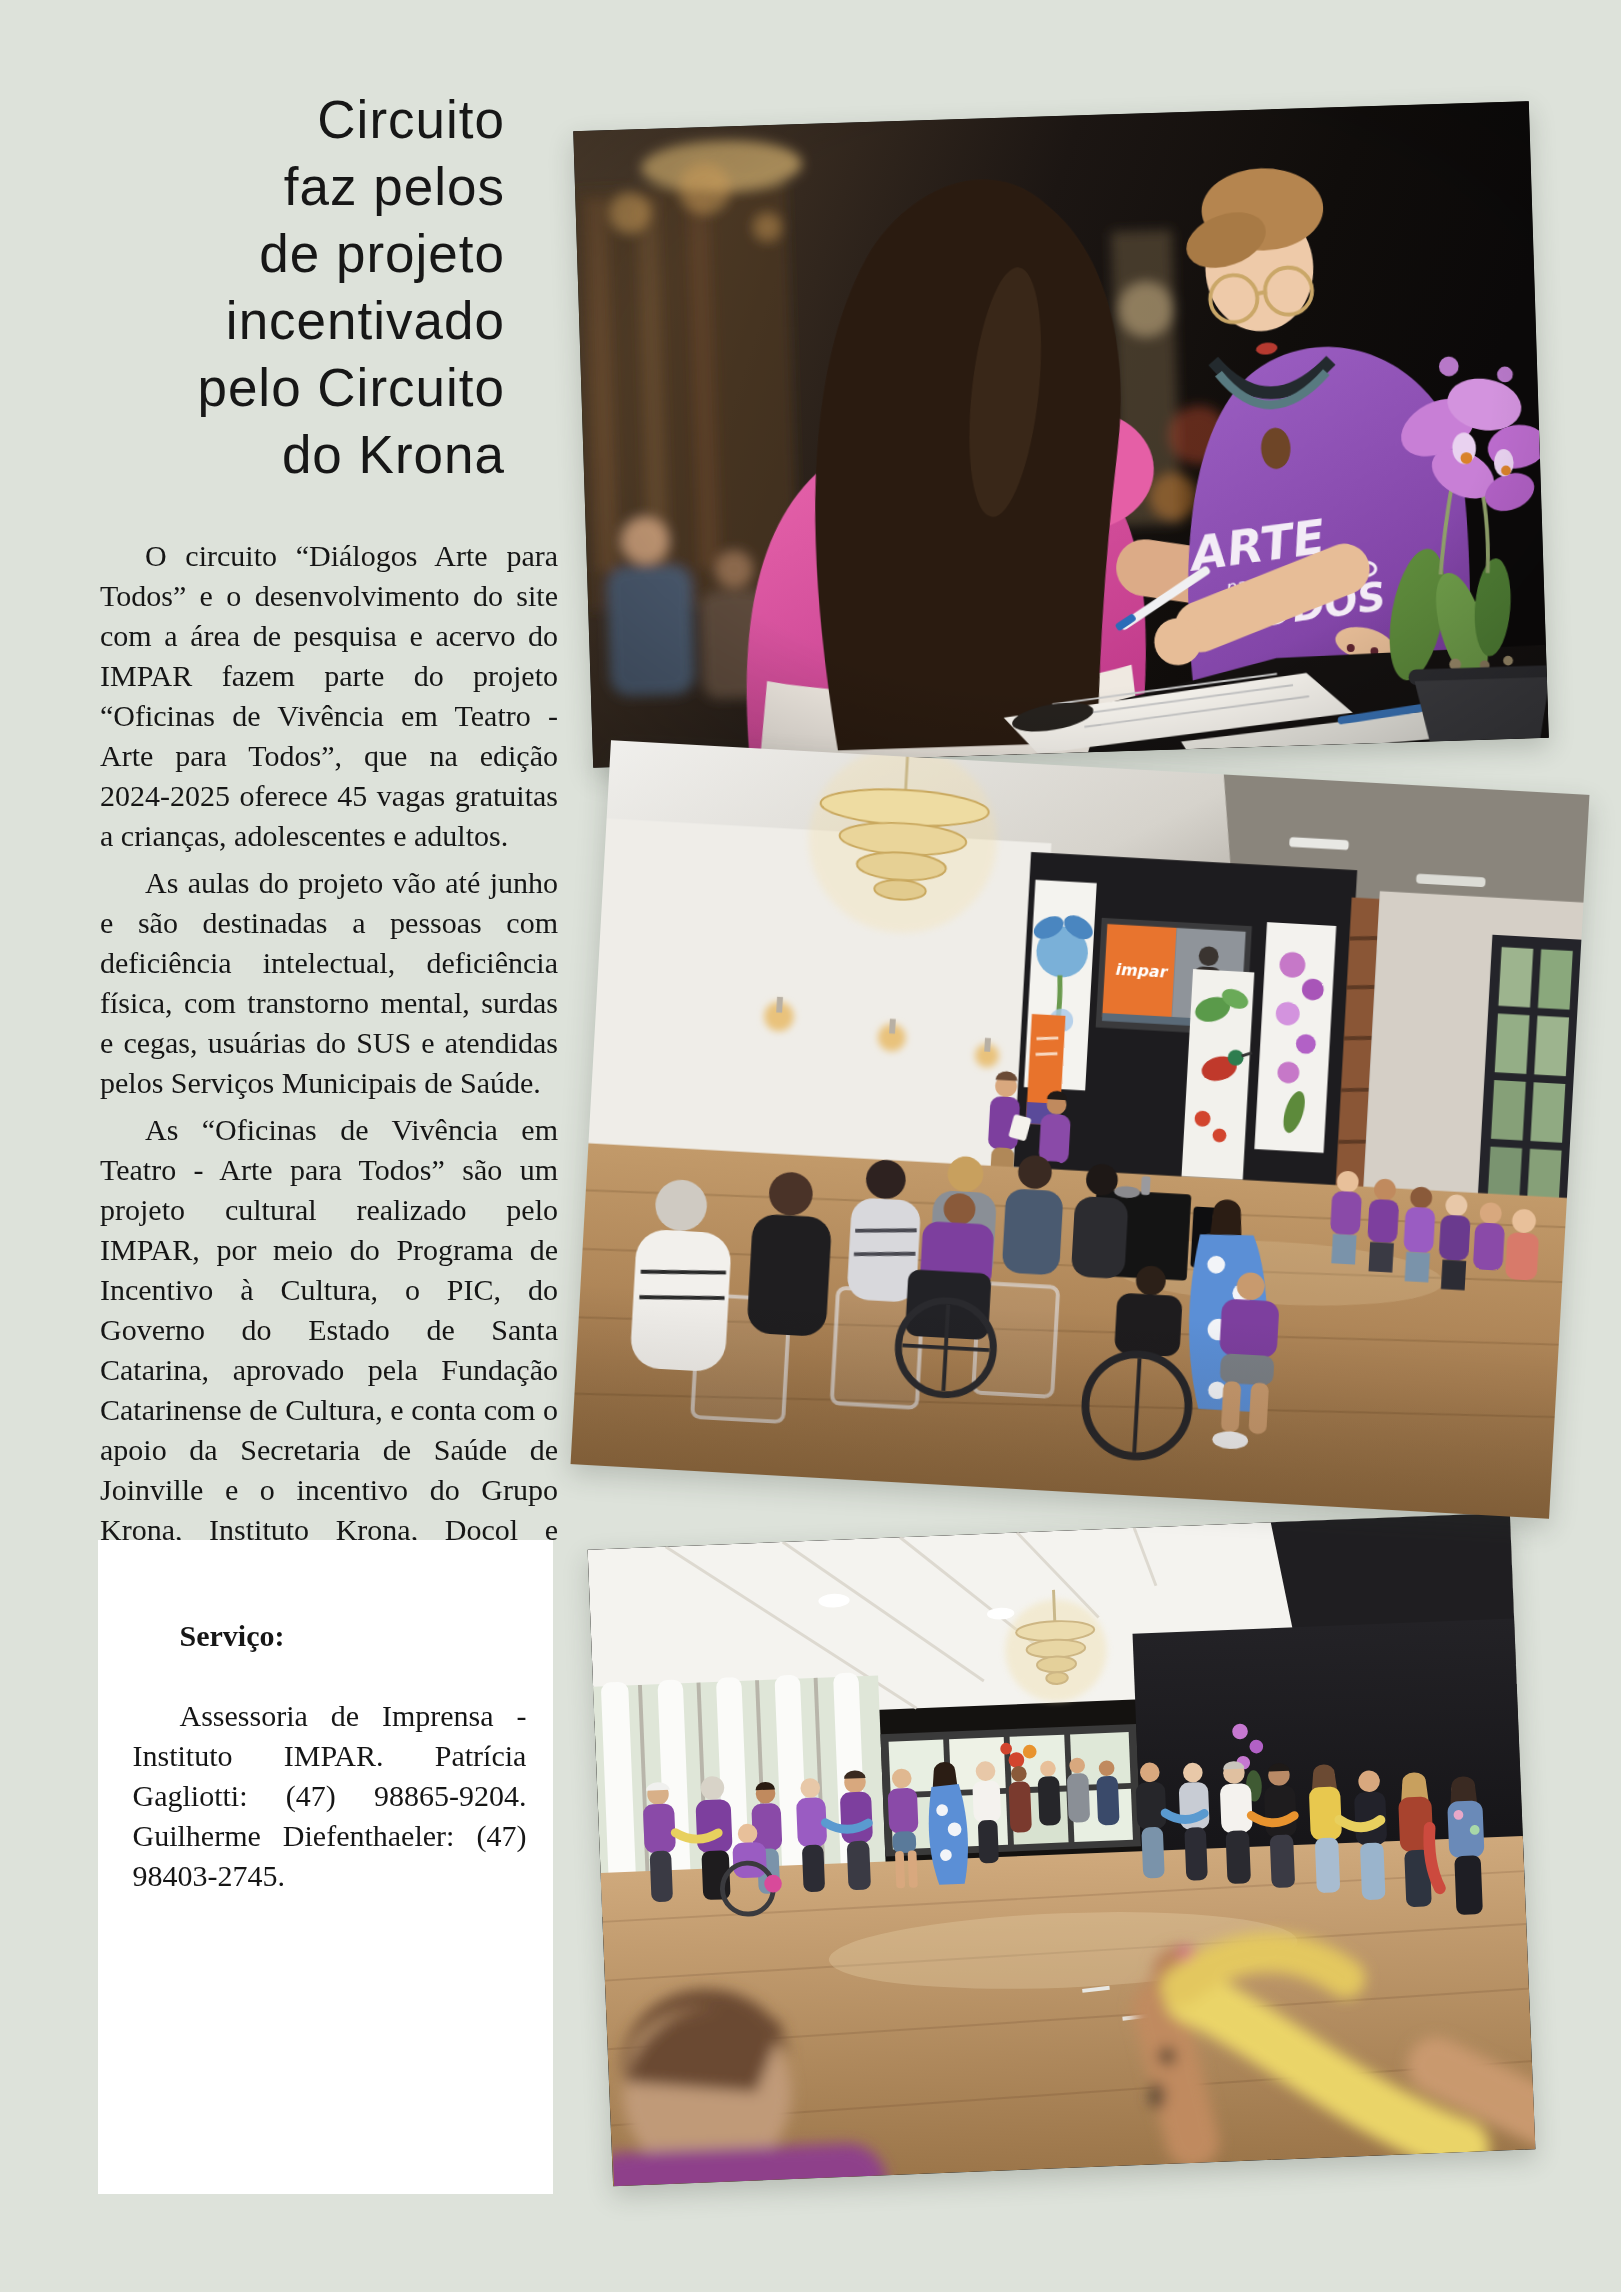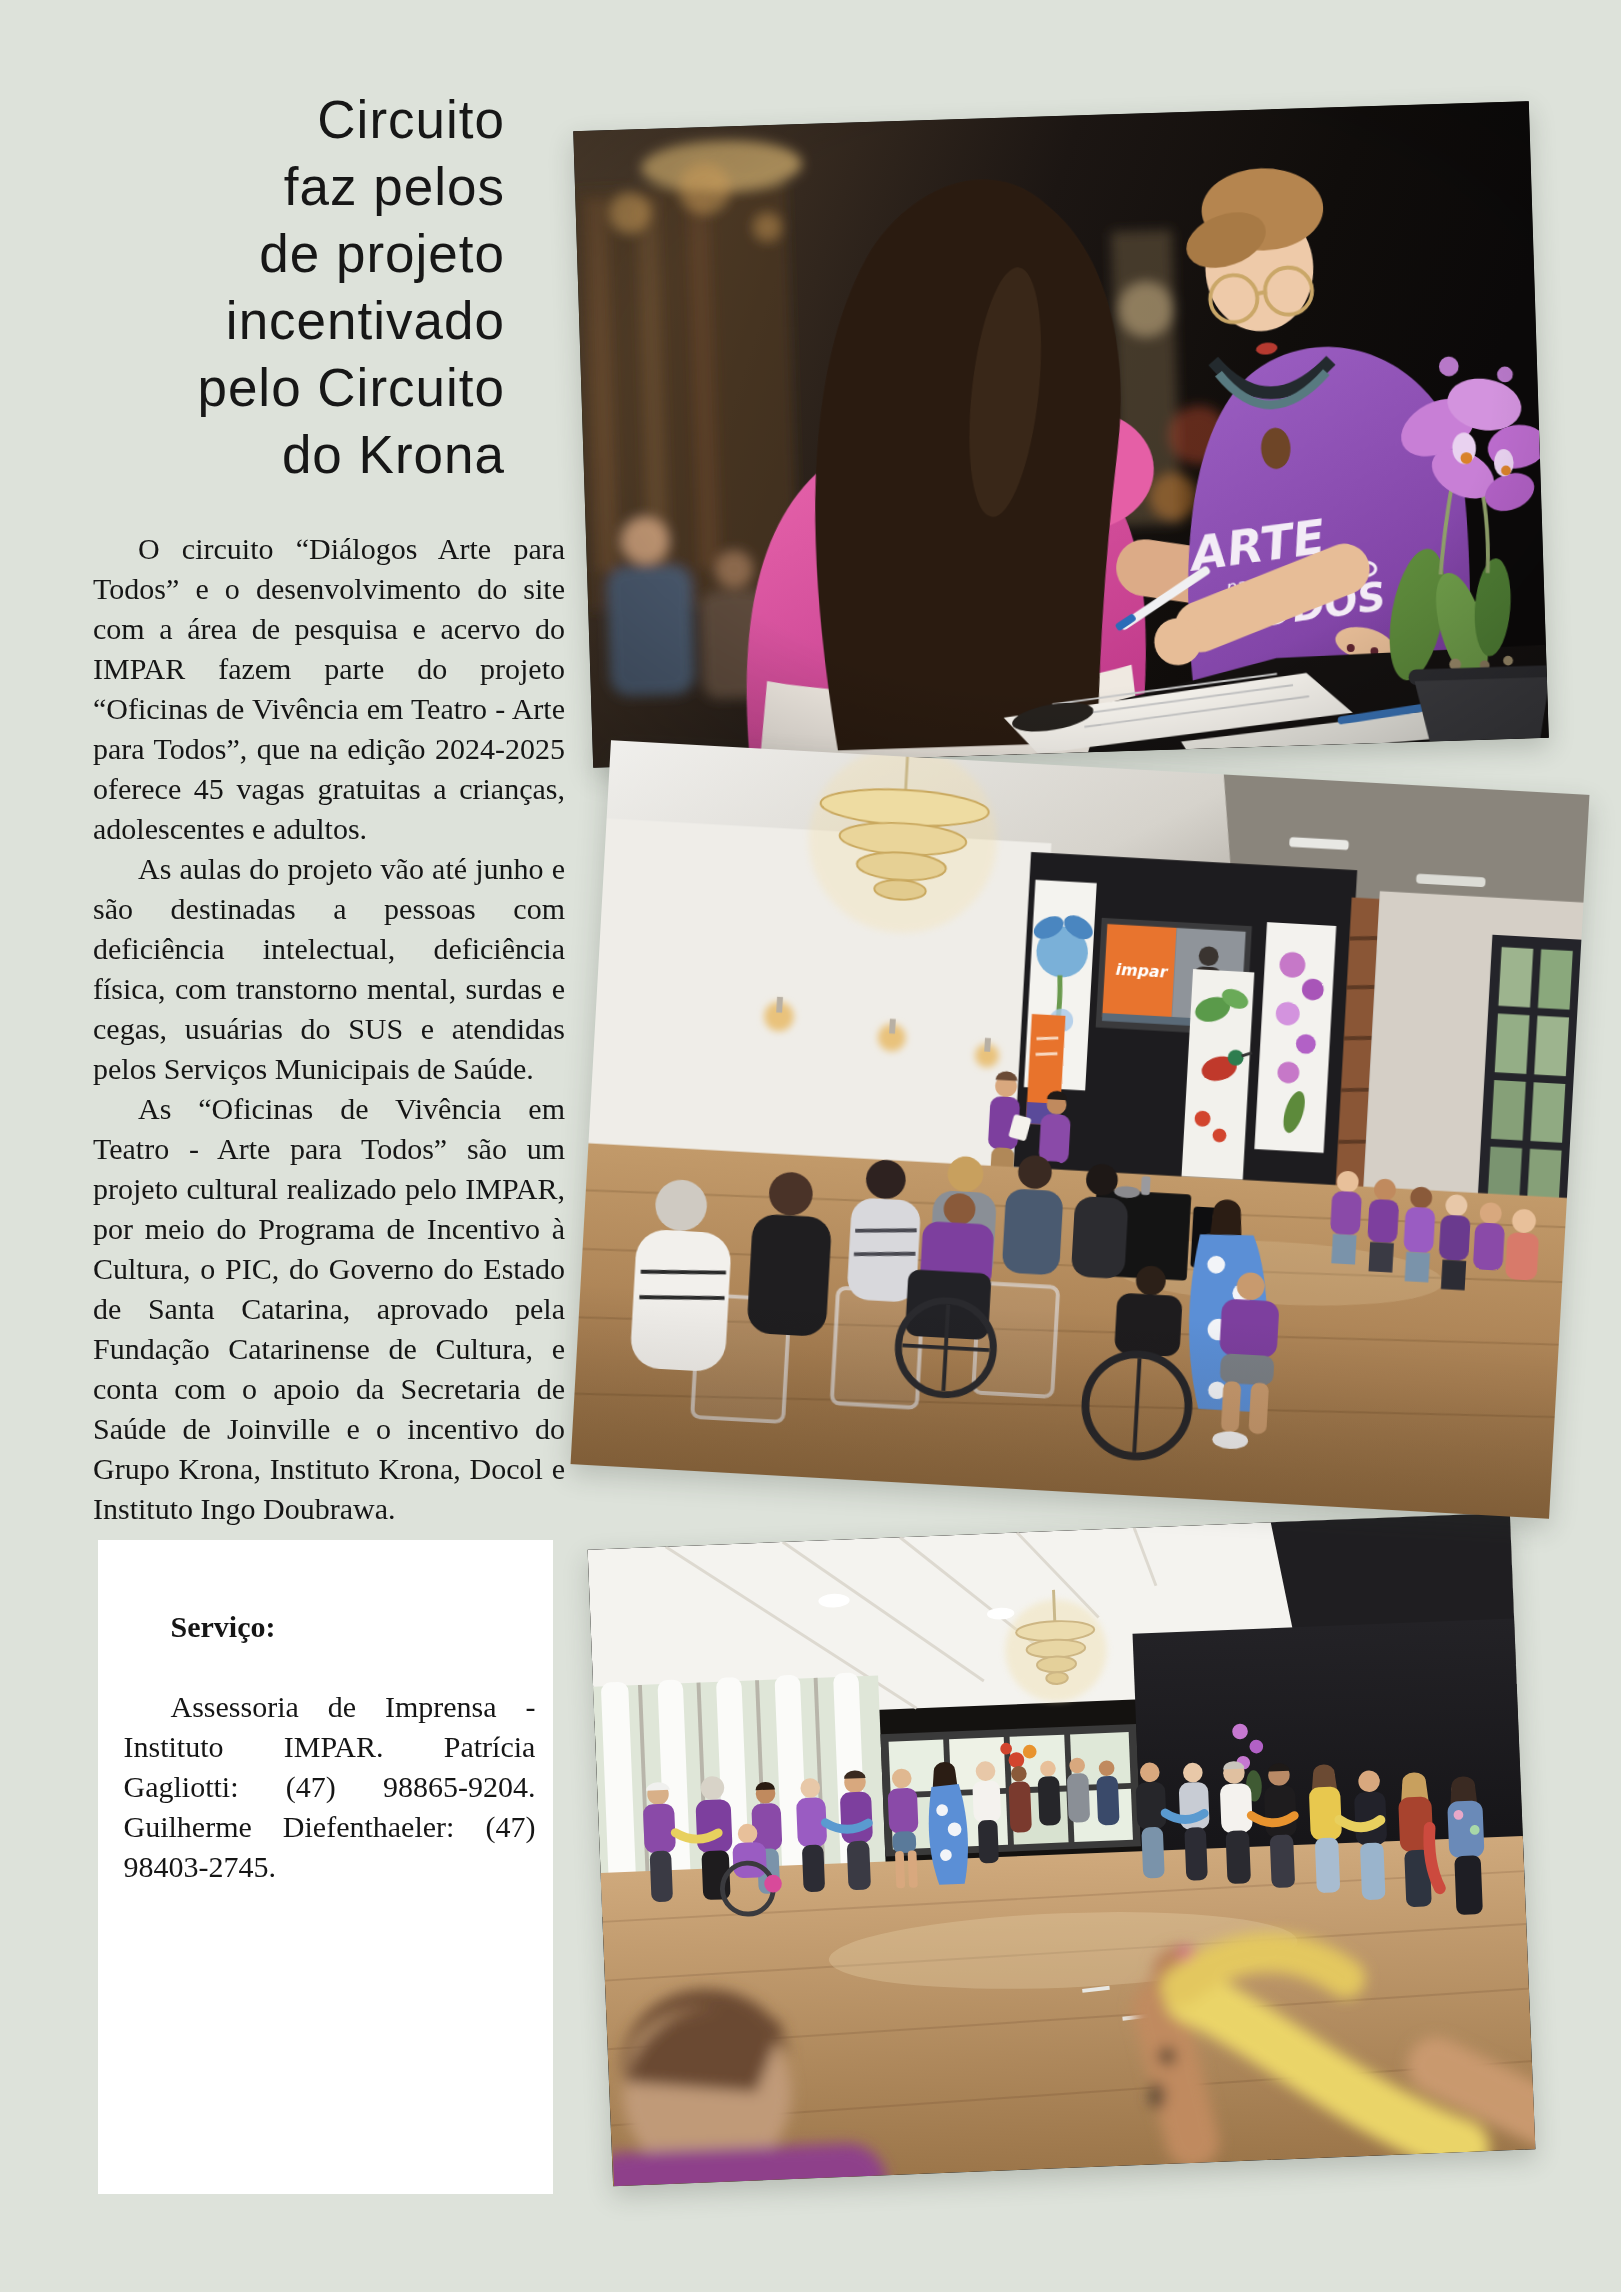--- a/index.html
+++ b/index.html
@@ -5,24 +5,24 @@
   html,body{margin:0;padding:0;}
   body{width:1621px;height:2293px;}
   .page{position:relative;width:1621px;height:2293px;background:#dde2da;overflow:hidden;
         font-family:"Liberation Serif", serif;color:#161616;}
   .headline{position:absolute;left:69px;top:86px;width:436px;text-align:right;
             font-family:"Liberation Sans", sans-serif;font-weight:400;letter-spacing:1px;
             font-size:53px;line-height:67px;color:#171717;}
   .headline span{display:block;}
   .article{position:absolute;left:93px;top:529px;width:472px;
            font-size:30px;line-height:40px;text-align:justify;}
-  .article p{margin:0;text-indent:45px;}
+  .article p{margin:7px;text-indent:45px;}
   .service-box{position:absolute;left:98px;top:1540px;width:455px;height:654px;background:#ffffff;
                box-sizing:border-box;padding:67px 17.6px 0 25.5px;}
-  .service-box p{margin:0;text-indent:47px;font-size:30px;line-height:40px;text-align:justify;}
+  .service-box p{margin:9px;text-indent:47px;font-size:30px;line-height:40px;text-align:justify;}
   .service-box p.svc-title{font-weight:bold;}
   .service-box p.svc-press{margin-top:40px;}
   .photo{position:absolute;overflow:hidden;background:#141210;
          box-shadow:0 9.8px 25.5px rgba(45,55,45,.22);}
   .photo svg{display:block;width:100%;height:100%;}
   #photo-1{left:583px;top:116px;width:956px;height:637px;transform:rotate(-1.8deg);z-index:1;}
   #photo-2{left:590px;top:767px;width:980px;height:725px;transform:rotate(3.2deg);z-index:3;}
   #photo-3{left:600px;top:1531px;width:923px;height:637px;transform:rotate(-2.3deg);z-index:2;}
 </style>
 </head>

